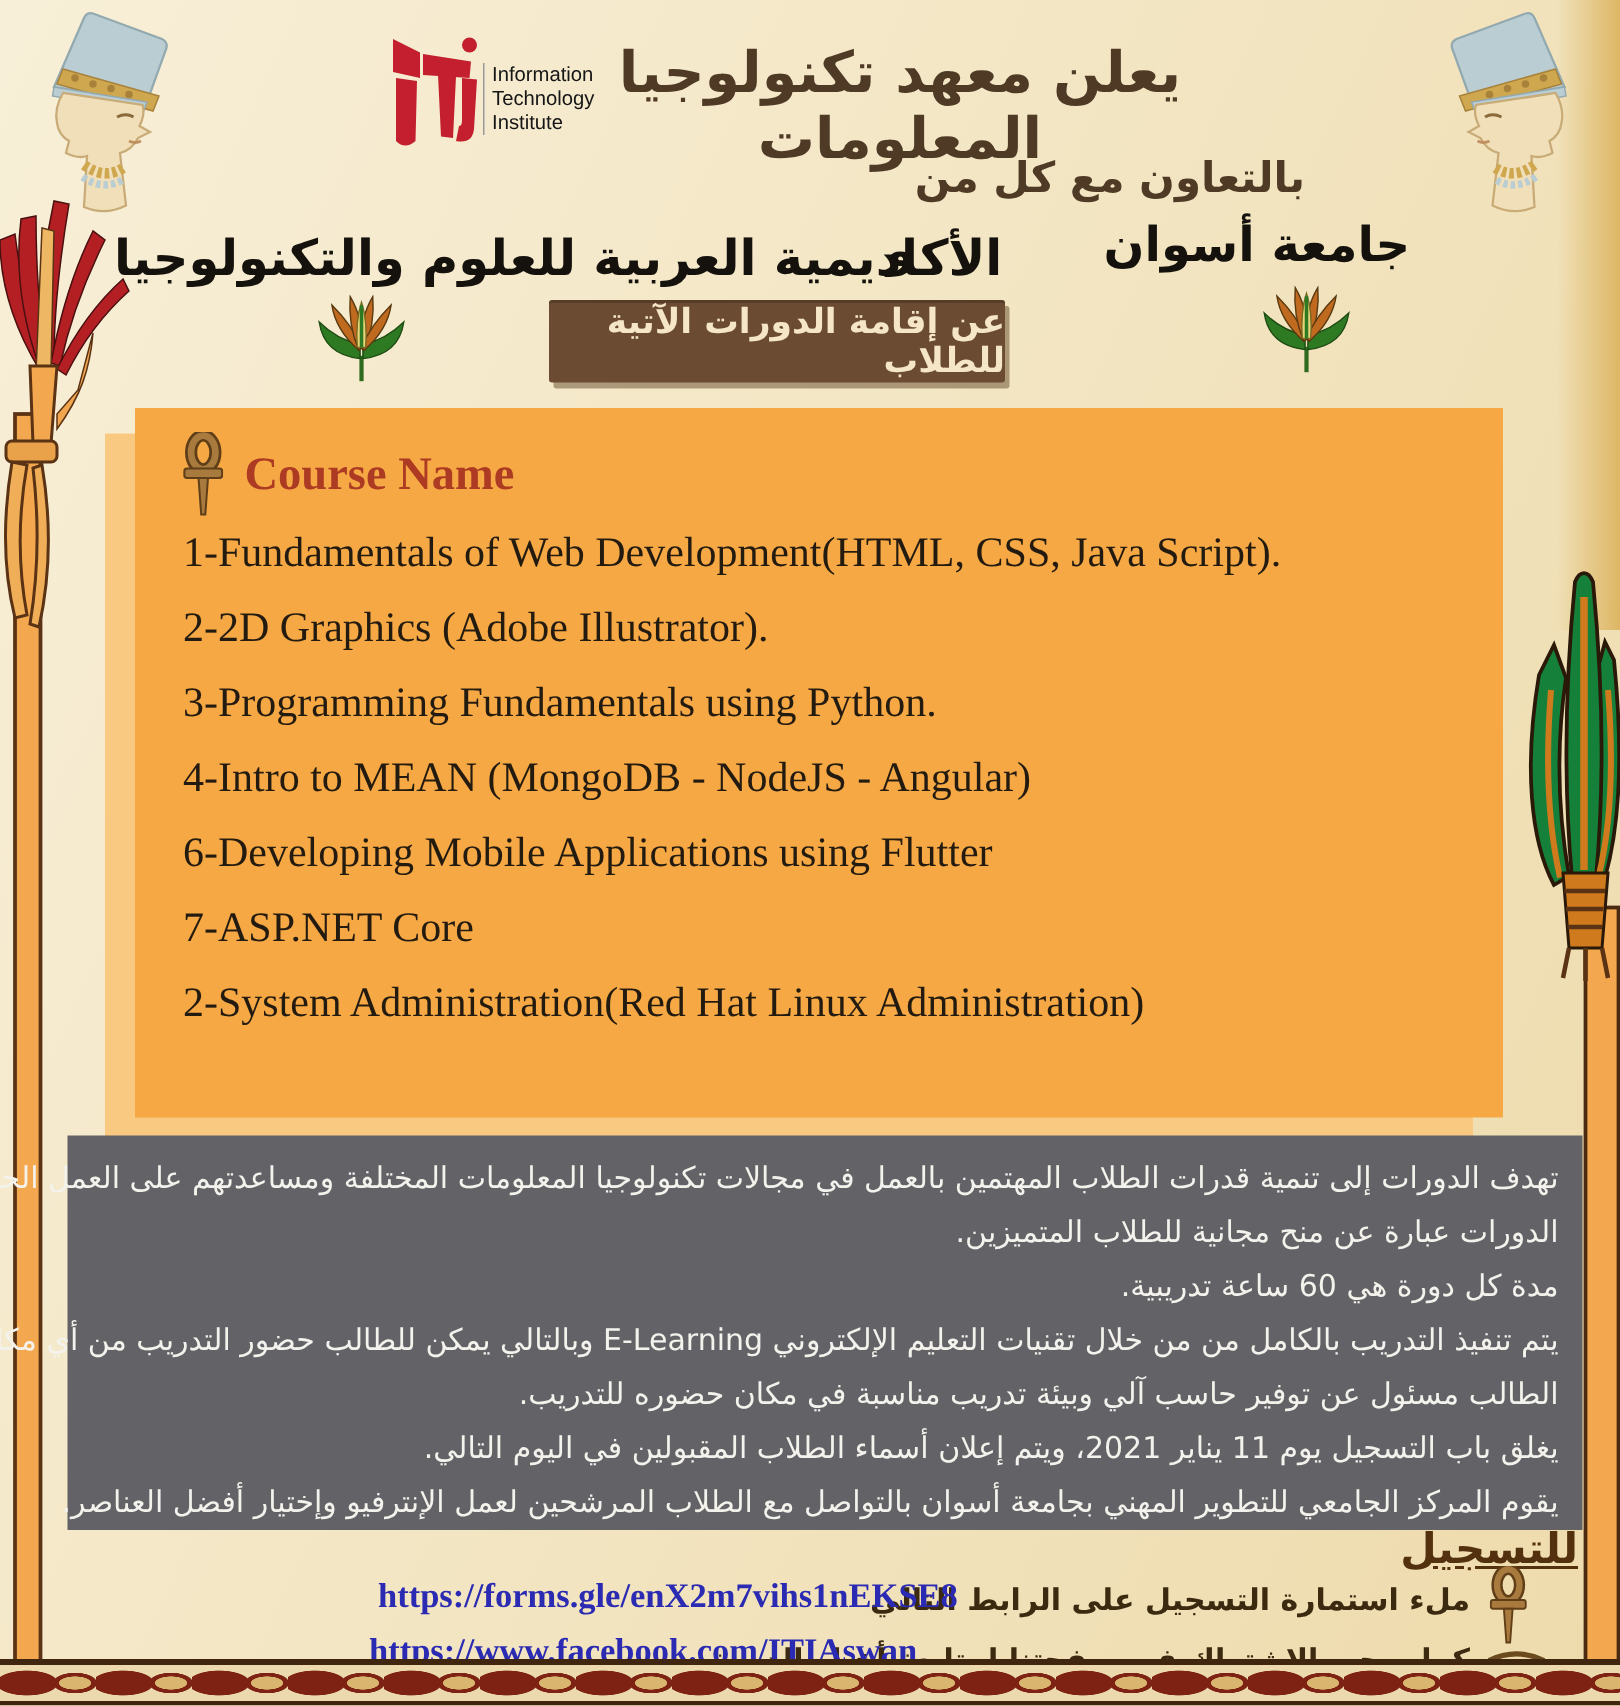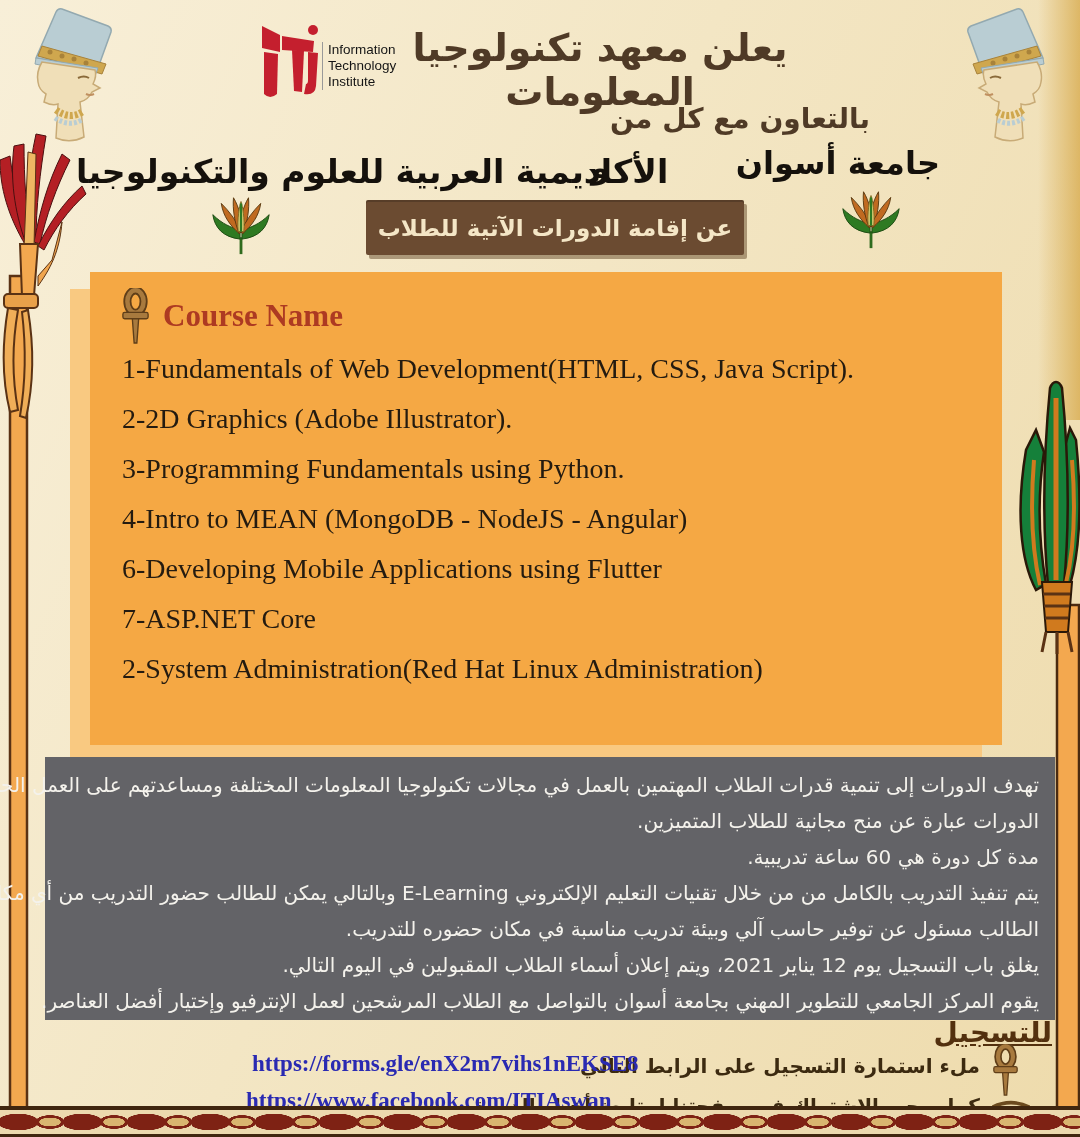--- a/index.html
+++ b/index.html
@@ -16,21 +16,21 @@
              border-left:1px solid #999;padding-left:5px;margin-top:22px;}
   .title1{left:330px;top:26px;width:540px;text-align:center;font-size:38px;font-weight:bold;
           color:var(--title-text,#4f3a26);direction:rtl;}
   .title2{left:330px;top:102px;width:540px;text-align:right;font-size:28px;font-weight:bold;
           color:var(--title-text,#4f3a26);direction:rtl;}
   .partner-right{right:140px;top:144px;font-size:32px;font-weight:bold;color:var(--partners-text,#15110c);
           direction:rtl;white-space:nowrap;}
   .conjunction{left:591px;top:150px;font-size:30px;font-weight:bold;color:var(--partners-text,#15110c);}
   .partner-left{left:76px;top:152px;font-size:33px;font-weight:bold;color:var(--partners-text,#15110c);
           direction:rtl;white-space:nowrap;}
-  .banner{left:366px;top:200px;width:378px;height:55px;background:var(--banner-bg,#6b4b31);
+  .banner{left:366px;top:200px;width:304px;height:55px;background:var(--banner-bg,#6b4b31);
           color:var(--banner-text,#f4e6c6);font-size:23px;font-weight:bold;direction:rtl;
           display:flex;align-items:center;justify-content:center;border-radius:2px;
           box-shadow:3px 4px 0 rgba(84,55,25,.45), inset 0 2px 0 rgba(0,0,0,.18);}
   
   .course-box{left:90px;top:272px;width:912px;height:473px;background:var(--course-box,#f5a844);
               box-shadow:-20px 17px 0 0 var(--course-box-shadow,#f9c981);
               padding:16px 24px 0 32px;box-sizing:border-box;}
   .course-heading{display:flex;align-items:center;gap:14px;height:56px;}
   .course-heading svg{width:27px;height:56px;flex:0 0 auto;}
   .course-heading-label{font-family:"Liberation Serif","DejaVu Serif",serif;font-size:31px;font-weight:600;
@@ -209,21 +209,21 @@
         <div class="course-item">2-System Administration(Red Hat Linux Administration)</div>
       </div>
   </div>
 
   <div class="abs details-box">
       <div class="detail-line">تهدف الدورات إلى تنمية قدرات الطلاب المهتمين بالعمل في مجالات تكنولوجيا المعلومات المختلفة ومساعدتهم على العمل الحر.</div>
       <div class="detail-line">الدورات عبارة عن منح مجانية للطلاب المتميزين.</div>
       <div class="detail-line">مدة كل دورة هي 60 ساعة تدريبية.</div>
       <div class="detail-line">يتم تنفيذ التدريب بالكامل من من خلال تقنيات التعليم الإلكتروني E-Learning وبالتالي يمكن للطالب حضور التدريب من أي مكان مناسب.</div>
       <div class="detail-line">الطالب مسئول عن توفير حاسب آلي وبيئة تدريب مناسبة في مكان حضوره للتدريب.</div>
-      <div class="detail-line">يغلق باب التسجيل يوم 12 يناير 2021، ويتم إعلان أسماء الطلاب المقبولين في اليوم التالي.</div>
+      <div class="detail-line">يغلق باب التسجيل يوم 11 يناير 2021، ويتم إعلان أسماء الطلاب المقبولين في اليوم التالي.</div>
       <div class="detail-line">يقوم المركز الجامعي للتطوير المهني بجامعة أسوان بالتواصل مع الطلاب المرشحين لعمل الإنترفيو وإختيار أفضل العناصر.</div>
     </div>
 
   <div class="abs reg-heading">للتسجيل</div>
   <svg class="abs reg-ankh">
       <use href="#ankh"></use>
     </svg>
   <div class="abs reg-text1">ملء استمارة التسجيل على الرابط التالي</div>
   <div class="abs link link1">https://forms.gle/enX2m7vihs1nEKSE8</div>
   <svg class="abs reg-eye">

